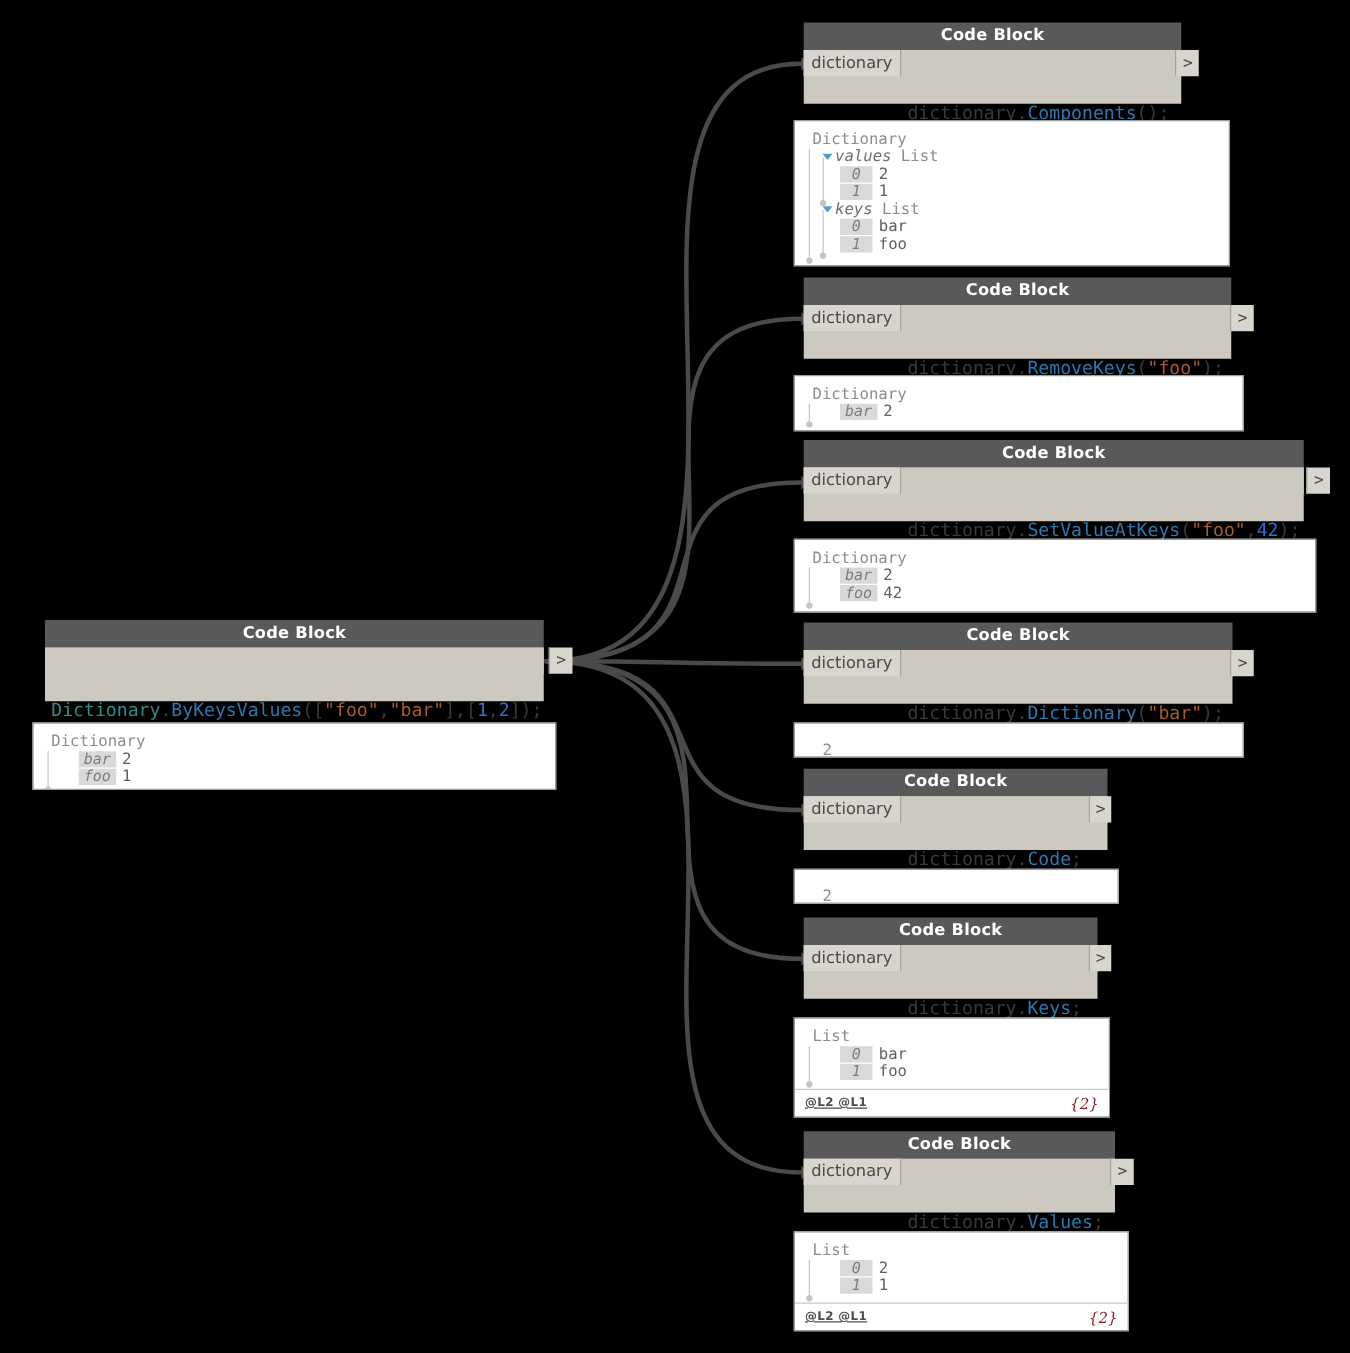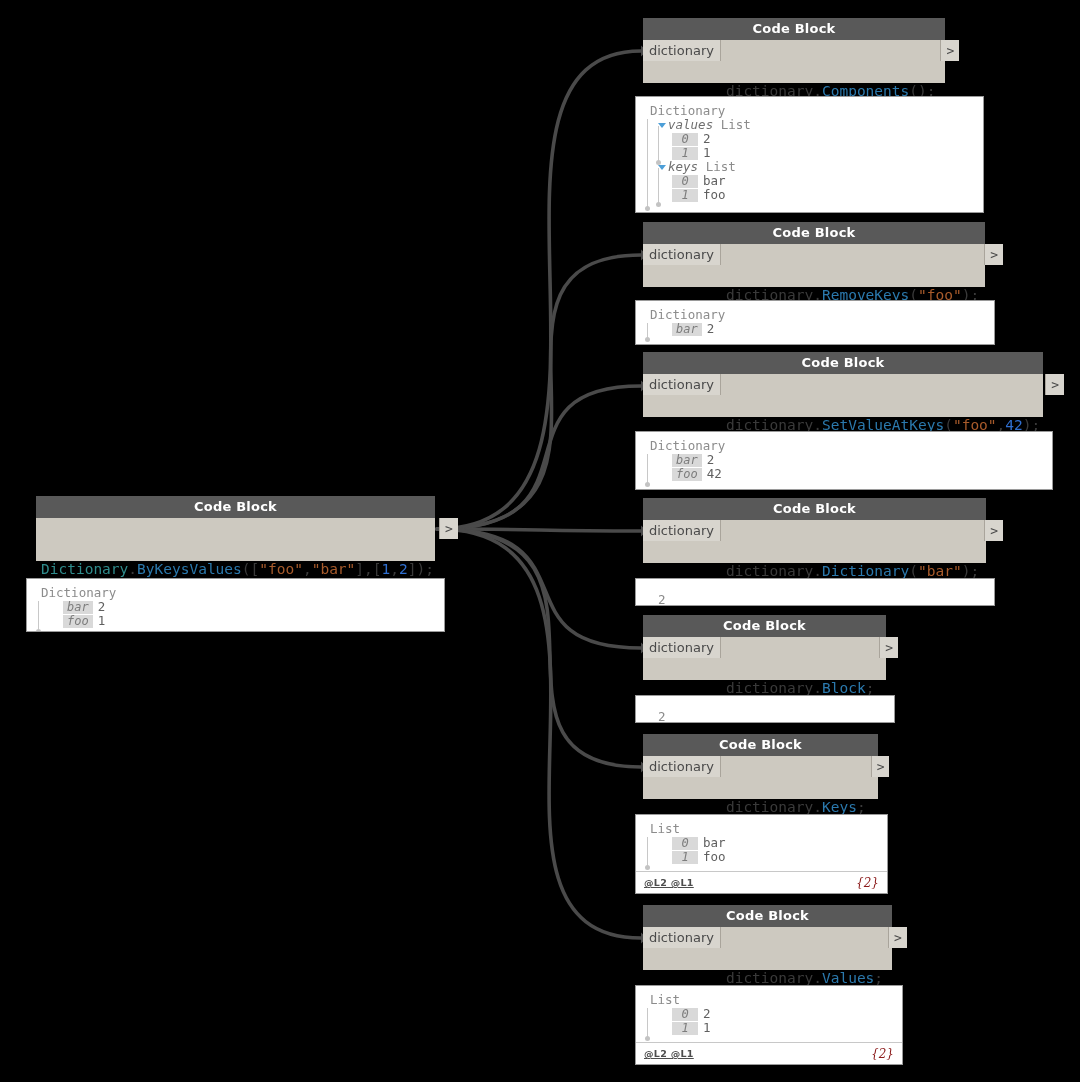--- a/index.html
+++ b/index.html
@@ -295,21 +295,21 @@
               <div class="pv-inner" style="height:26px">
           <div class="pv-scalar">2</div>
         </div>
 
             </div>
       <div class="node" style="left:643px;top:615px;width:243px">
          <div class="node-header">Code Block</div>
          <div class="node-body">
            <div class="code-row">
              <div class="port-in">dictionary</div>
-             <div class="code-text"><span class="tk-pl">dictionary</span><span class="tk-pl">.</span><span class="tk-fn">Block</span><span class="tk-pl">;</span></div>
+             <div class="code-text"><span class="tk-pl">dictionary</span><span class="tk-pl">.</span><span class="tk-fn">Code</span><span class="tk-pl">;</span></div>
              <div class="port-out">&gt;</div>
            </div>
          </div>
        </div>
       <div class="preview" style="left:635px;top:695px;width:260px;height:28px">
               <div class="pv-inner" style="height:26px">
           <div class="pv-scalar">2</div>
         </div>
 
             </div>

